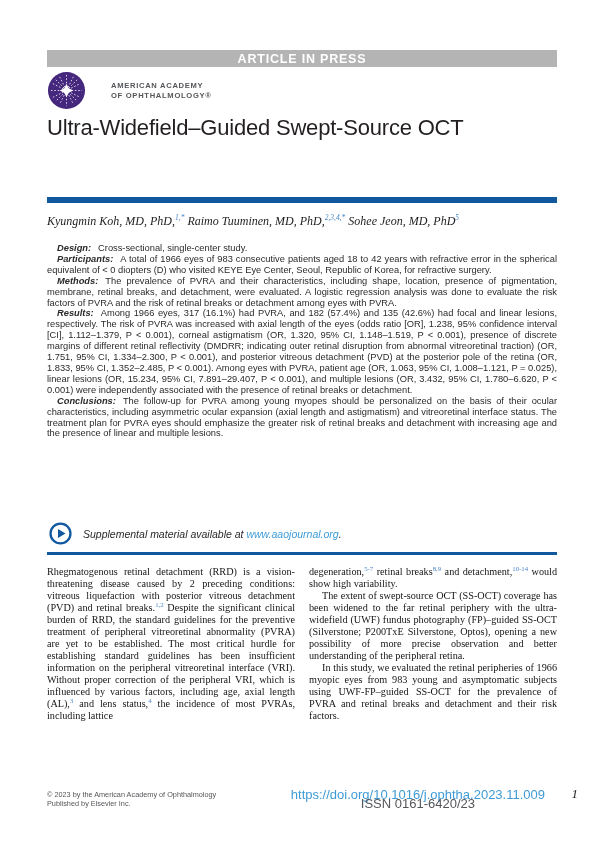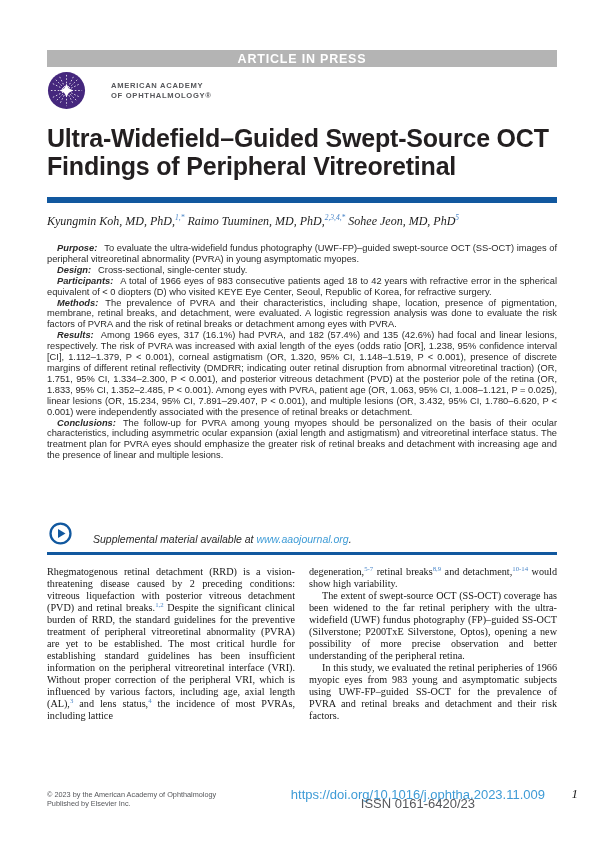--- a/index.html
+++ b/index.html
@@ -10,40 +10,40 @@
   .banner{position:absolute;left:47px;top:50px;width:510px;height:17px;
           background:var(--banner_gray,#b4b4b4);display:flex;align-items:center;justify-content:center;}
   .banner span{color:#ffffff;font-weight:bold;font-size:12.5px;letter-spacing:.8px;}
 
   
   .logo-row{position:absolute;left:47px;top:71px;display:flex;align-items:center;gap:25px;}
   .logo-circle{width:39px;height:39px;flex:0 0 auto;}
   .logo-text{font-size:7.6px;line-height:9.5px;letter-spacing:.7px;color:#55565a;font-weight:bold;}
 
   
-  .title{position:absolute;left:47px;top:124px;width:515px;font-weight:bold;
-         font-size:25px;line-height:28.2px;letter-spacing:-.2px;color:#231f20;}
+  .title{position:absolute;left:47px;top:114px;width:515px;font-weight:normal;
+         font-size:22px;line-height:28.2px;letter-spacing:-.2px;color:#231f20;}
   .title-rule{position:absolute;left:47px;top:197px;width:510px;height:6px;background:var(--accent,#11589f);}
 
   
   .authors{position:absolute;left:47px;top:214px;width:510px;
            font-family:"Liberation Serif",serif;font-style:italic;font-size:12px;color:#1d1d1d;}
   .authors sup.ref{font-size:7.5px;}
 
   
   .abstract{position:absolute;left:47px;top:243px;width:510px;
             font-size:9.3px;line-height:10.9px;text-align:justify;color:#2a2a2a;}
   .abstract p{margin:0;text-indent:10px;}
   .plabel{font-weight:bold;font-style:italic;margin-right:7px;}
   .ital{font-style:italic;}
   sup.ref{color:var(--ref,#4a86c8);font-size:6.8px;line-height:0;}
   .lnk{color:var(--link,#3e9bd6);}
 
   
-  .supplemental{position:absolute;left:49px;top:522px;display:flex;align-items:flex-end;gap:21px;}
+  .supplemental{position:absolute;left:49px;top:522px;display:flex;align-items:center;gap:11px;}
   .play-icon{width:23px;height:23px;}
   .supp-text{font-style:italic;font-size:10.5px;color:#2a2a2a;}
   .rule2{position:absolute;left:47px;top:552px;width:510px;height:3px;background:var(--accent,#11589f);}
 
   
   .columns{position:absolute;left:47px;top:566px;width:510px;display:flex;gap:14px;
            font-family:"Liberation Serif",serif;font-size:10.2px;line-height:12px;
            text-align:justify;color:#141414;}
   .col{width:248px;}
   .col p{margin:0;}
@@ -82,30 +82,28 @@
       <path d="M20 13 L22.2 17.8 L27 20 L22.2 22.2 L20 27 L17.8 22.2 L13 20 L17.8 17.8 Z" fill="#ffffff"></path>
     </svg>
     <div class="logo-text">
       <div>AMERICAN ACADEMY</div>
       <div>OF OPHTHALMOLOGY®</div>
     </div>
   </div>
 
   <div class="title">
     <div>Ultra-Widefield–Guided Swept-Source OCT</div>
-    <div>Findings of Peripheral Vitreoretinal</div>
   </div>
   <div class="title-rule"></div>
 
   <div class="authors">
     <span>Kyungmin Koh, MD, PhD,<sup class="ref">1,*</sup> Raimo Tuuminen, MD, PhD,<sup class="ref">2,3,4,*</sup> Sohee Jeon, MD, PhD<sup class="ref">5</sup></span>
   </div>
 
   <div class="abstract">
-    <p><span class="plabel">Purpose:</span><span>To evaluate the ultra-widefield fundus photography (UWF-FP)–guided swept-source OCT (SS-OCT) images of peripheral vitreoretinal abnormality (PVRA) in young asymptomatic myopes.</span></p>
     <p><span class="plabel">Design:</span><span>Cross-sectional, single-center study.</span></p>
     <p><span class="plabel">Participants:</span><span>A total of 1966 eyes of 983 consecutive patients aged 18 to 42 years with refractive error in the spherical equivalent of &lt; 0 diopters (D) who visited KEYE Eye Center, Seoul, Republic of Korea, for refractive surgery.</span></p>
     <p><span class="plabel">Methods:</span><span>The prevalence of PVRA and their characteristics, including shape, location, presence of pigmentation, membrane, retinal breaks, and detachment, were evaluated. A logistic regression analysis was done to evaluate the risk factors of PVRA and the risk of retinal breaks or detachment among eyes with PVRA.</span></p>
     <p><span class="plabel">Results:</span><span>Among 1966 eyes, 317 (16.1%) had PVRA, and 182 (57.4%) and 135 (42.6%) had focal and linear lesions, respectively. The risk of PVRA was increased with axial length of the eyes (odds ratio [OR], 1.238, 95% confidence interval [CI], 1.112–1.379, P &lt; 0.001), corneal astigmatism (OR, 1.320, 95% CI, 1.148–1.519, P &lt; 0.001), presence of discrete margins of different retinal reflectivity (DMDRR; indicating outer retinal disruption from abnormal vitreoretinal traction) (OR, 1.751, 95% CI, 1.334–2.300, P &lt; 0.001), and posterior vitreous detachment (PVD) at the posterior pole of the retina (OR, 1.833, 95% CI, 1.352–2.485, P &lt; 0.001). Among eyes with PVRA, patient age (OR, 1.063, 95% CI, 1.008–1.121, P = 0.025), linear lesions (OR, 15.234, 95% CI, 7.891–29.407, P &lt; 0.001), and multiple lesions (OR, 3.432, 95% CI, 1.780–6.620, P &lt; 0.001) were independently associated with the presence of retinal breaks or detachment.</span></p>
     <p><span class="plabel">Conclusions:</span><span>The follow-up for PVRA among young myopes should be personalized on the basis of their ocular characteristics, including asymmetric ocular expansion (axial length and astigmatism) and vitreoretinal interface status. The treatment plan for PVRA eyes should emphasize the greater risk of retinal breaks and detachment with increasing age and the presence of linear and multiple lesions.</span></p>
   </div>
 
   <div class="supplemental">
     <svg class="play-icon" viewBox="0 0 24 24">
       <circle cx="12" cy="12" r="10.4" fill="none" stroke="#11589f" stroke-width="2.4"></circle>

